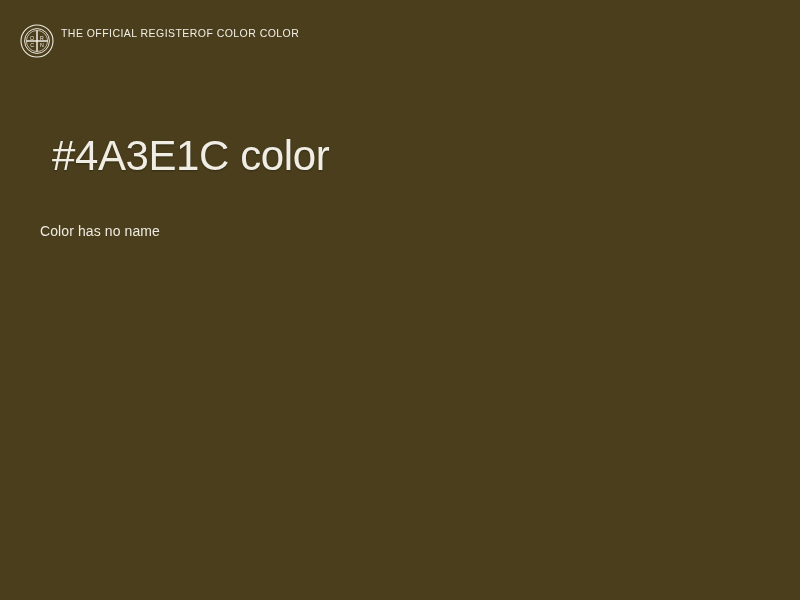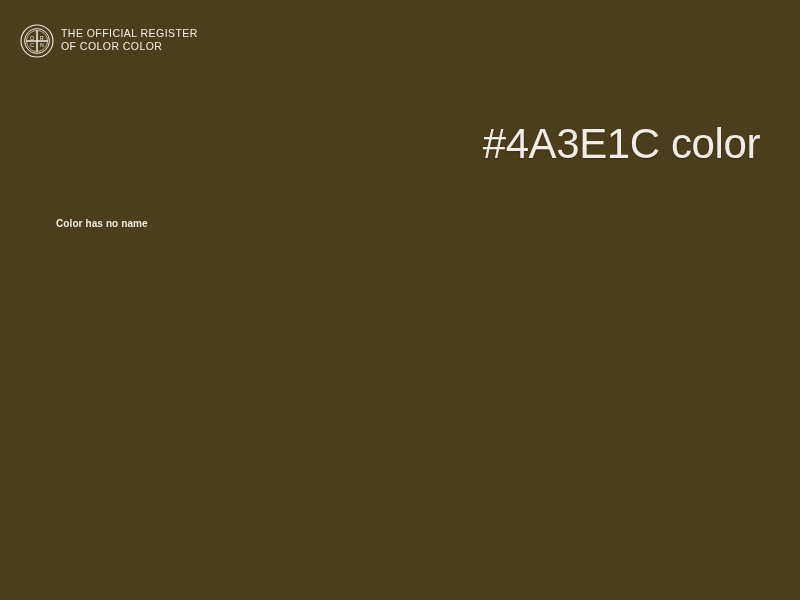--- a/index.html
+++ b/index.html
@@ -33,57 +33,56 @@
   }
   .brand-emblem {
     width: 34px;
     height: 34px;
     flex: 0 0 34px;
     display: block;
     margin-top: 0px;
   }
   .brand-words {
     display: flex;
-    flex-direction: column;
+    flex-direction: row;
     justify-content: flex-start;
     padding-top: 3px;
   }
   .brand-line {
     font-size: 10.5px;
     line-height: 12.5px;
     letter-spacing: 0.45px;
     color: #F2EFE6;
     white-space: nowrap;
     font-weight: 400;
   }
 
   
   .main {
     position: absolute;
     left: 40px;
     top: 118px;
     width: 720px;
   }
   .color-title {
-    margin: 0;
+    margin: 12px;
     font-size: 42px;
     line-height: 52px;
     font-weight: 400;
     letter-spacing: -0.4px;
     color: #F0EDE4;
     text-shadow: 0 1px 2px rgba(0,0,0,0.30);
     white-space: nowrap;
-    text-align: right;
   }
   .color-subtitle {
-    margin: 16px;
+    margin: 0;
     padding-top: 30px;
-    font-size: 10px;
+    font-size: 14px;
     line-height: 15px;
-    font-weight: 700;
+    font-weight: 400;
     letter-spacing: 0.1px;
     color: #EFEBE1;
     white-space: nowrap;
   }
 </style>
 </head>
 <body style="background: rgb(74, 62, 28);">
 
 <div class="page" style="background: rgb(74, 62, 28);">
 

